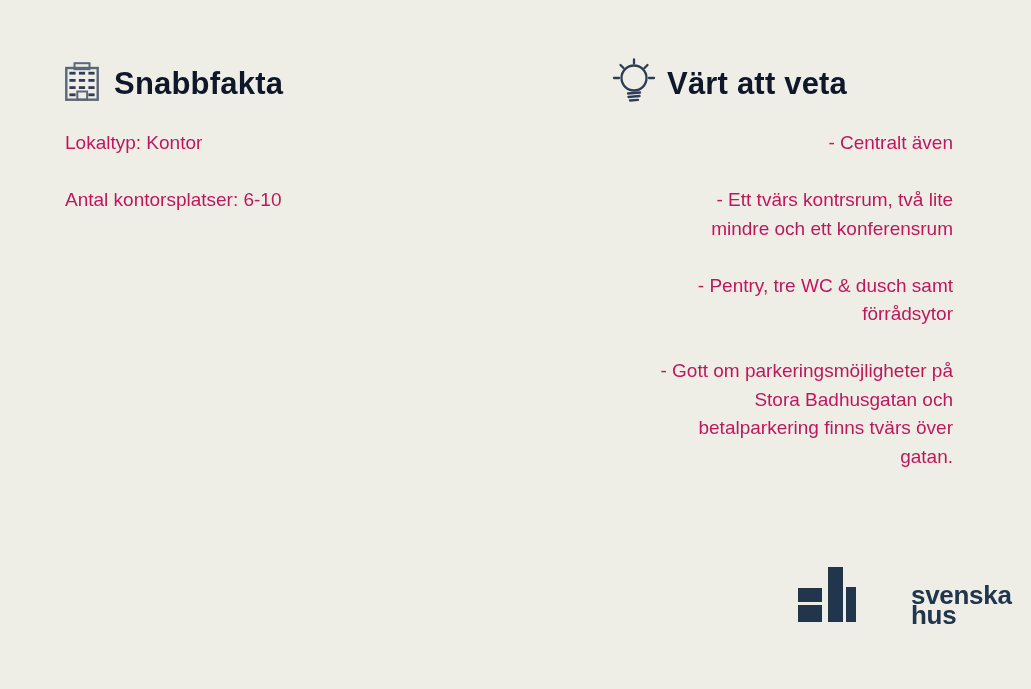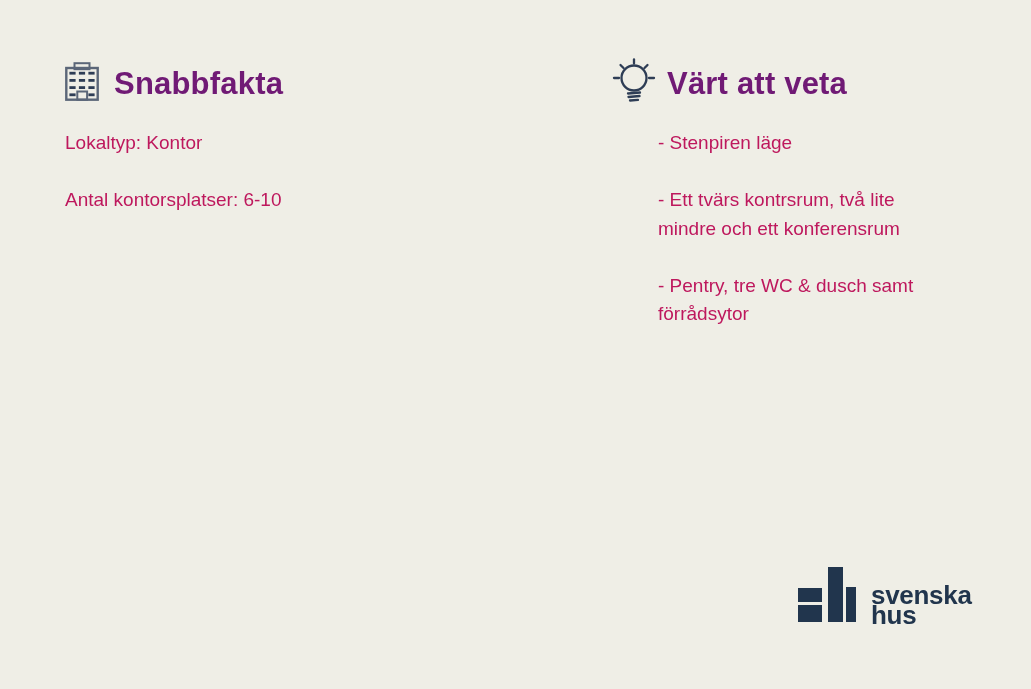--- a/index.html
+++ b/index.html
@@ -6,33 +6,33 @@
   .page {
     position: relative;
     width: 1031px;
     height: 689px;
     background: #efeee6;
     font-family: "Liberation Sans", "DejaVu Sans", sans-serif;
     overflow: hidden;
   }
   .col { position: absolute; top: 60px; }
   .col-left { left: 65px; width: 520px; }
-  .col-right { left: 612px; width: 350px; }
+  .col-right { left: 612px; width: 350px; text-align: right; }
 
   .heading-row {
     display: flex;
     align-items: center;
     height: 47px;
     margin-bottom: 22px;
   }
   .heading-row .icon { flex: 0 0 auto; }
   .section-title {
     font-size: 31px;
     font-weight: bold;
-    color: #701a75;
+    color: #0f172a;
     margin: 0;
     letter-spacing: 0.2px;
   }
   .col-left .section-title { margin-left: 15px; }
   .col-right .section-title { margin-left: 11px; }
 
   .facts p, .items p {
     font-size: 19px;
     line-height: 28.5px;
     color: #be185d;
@@ -42,20 +42,21 @@
     padding-left: 46px;
     width: 295px;
   }
 
   .logo {
     position: absolute;
     left: 798px;
     top: 567px;
     display: flex;
     align-items: flex-start;
+    gap: 40px;
   }
   .logo-text {
     margin-left: 15px;
     margin-top: 18px;
     font-weight: bold;
     font-size: 26px;
     line-height: 20px;
     letter-spacing: -0.3px;
     color: #21354d;
   }
@@ -108,23 +109,24 @@
             <line x1="35.5" y1="7" x2="32.5" y2="10"></line>
             <line x1="16" y1="35.5" x2="28" y2="34.5"></line>
             <line x1="16.5" y1="39" x2="27.5" y2="38"></line>
             <line x1="18" y1="42.5" x2="26" y2="41.8"></line>
           </g>
         </svg>
       </span>
       <h1 class="section-title">Värt att veta</h1>
     </div>
     <div class="items">
-      <p>- Stenpiren läge</p>
+      <p>- Centralt även</p>
       <p>- Ett tvärs kontrsrum, två lite mindre och ett konferensrum</p>
       <p>- Pentry, tre WC &amp; dusch samt förrådsytor</p>
+      <p>- Gott om parkeringsmöjligheter på Stora Badhusgatan och betalparkering finns tvärs över gatan.</p>
     </div>
   </section>
 
   <div class="logo">
     <span>
       <svg width="58" height="55" viewBox="0 0 58 55" aria-hidden="true">
         <g fill="#21354d">
           <rect x="0" y="21" width="24" height="14"></rect>
           <rect x="0" y="38" width="24" height="17"></rect>
           <rect x="30" y="0" width="15" height="55"></rect>

